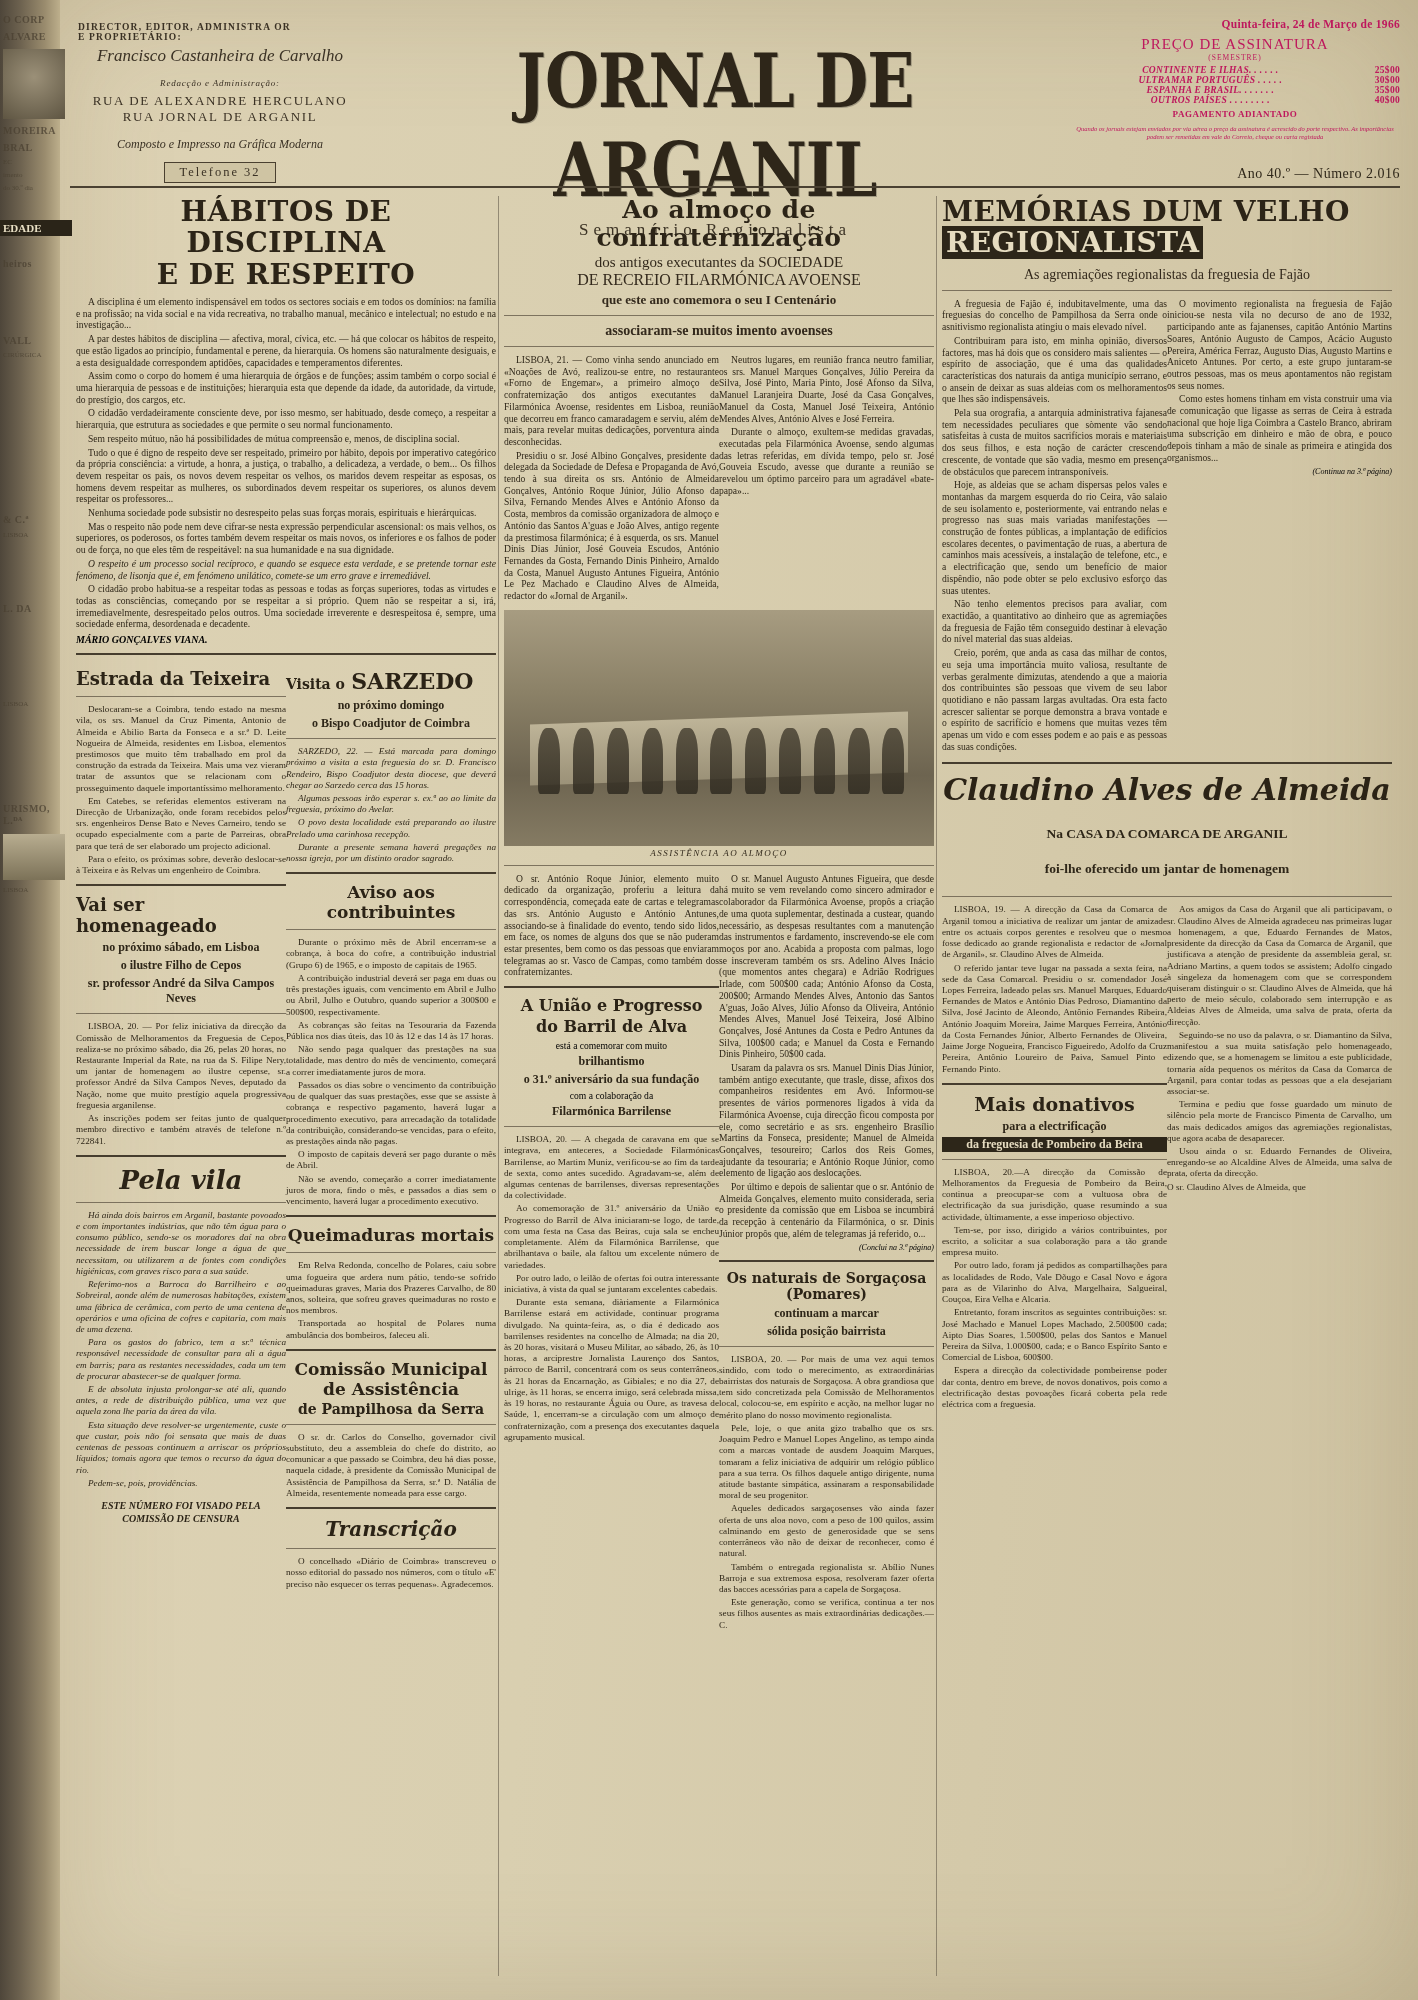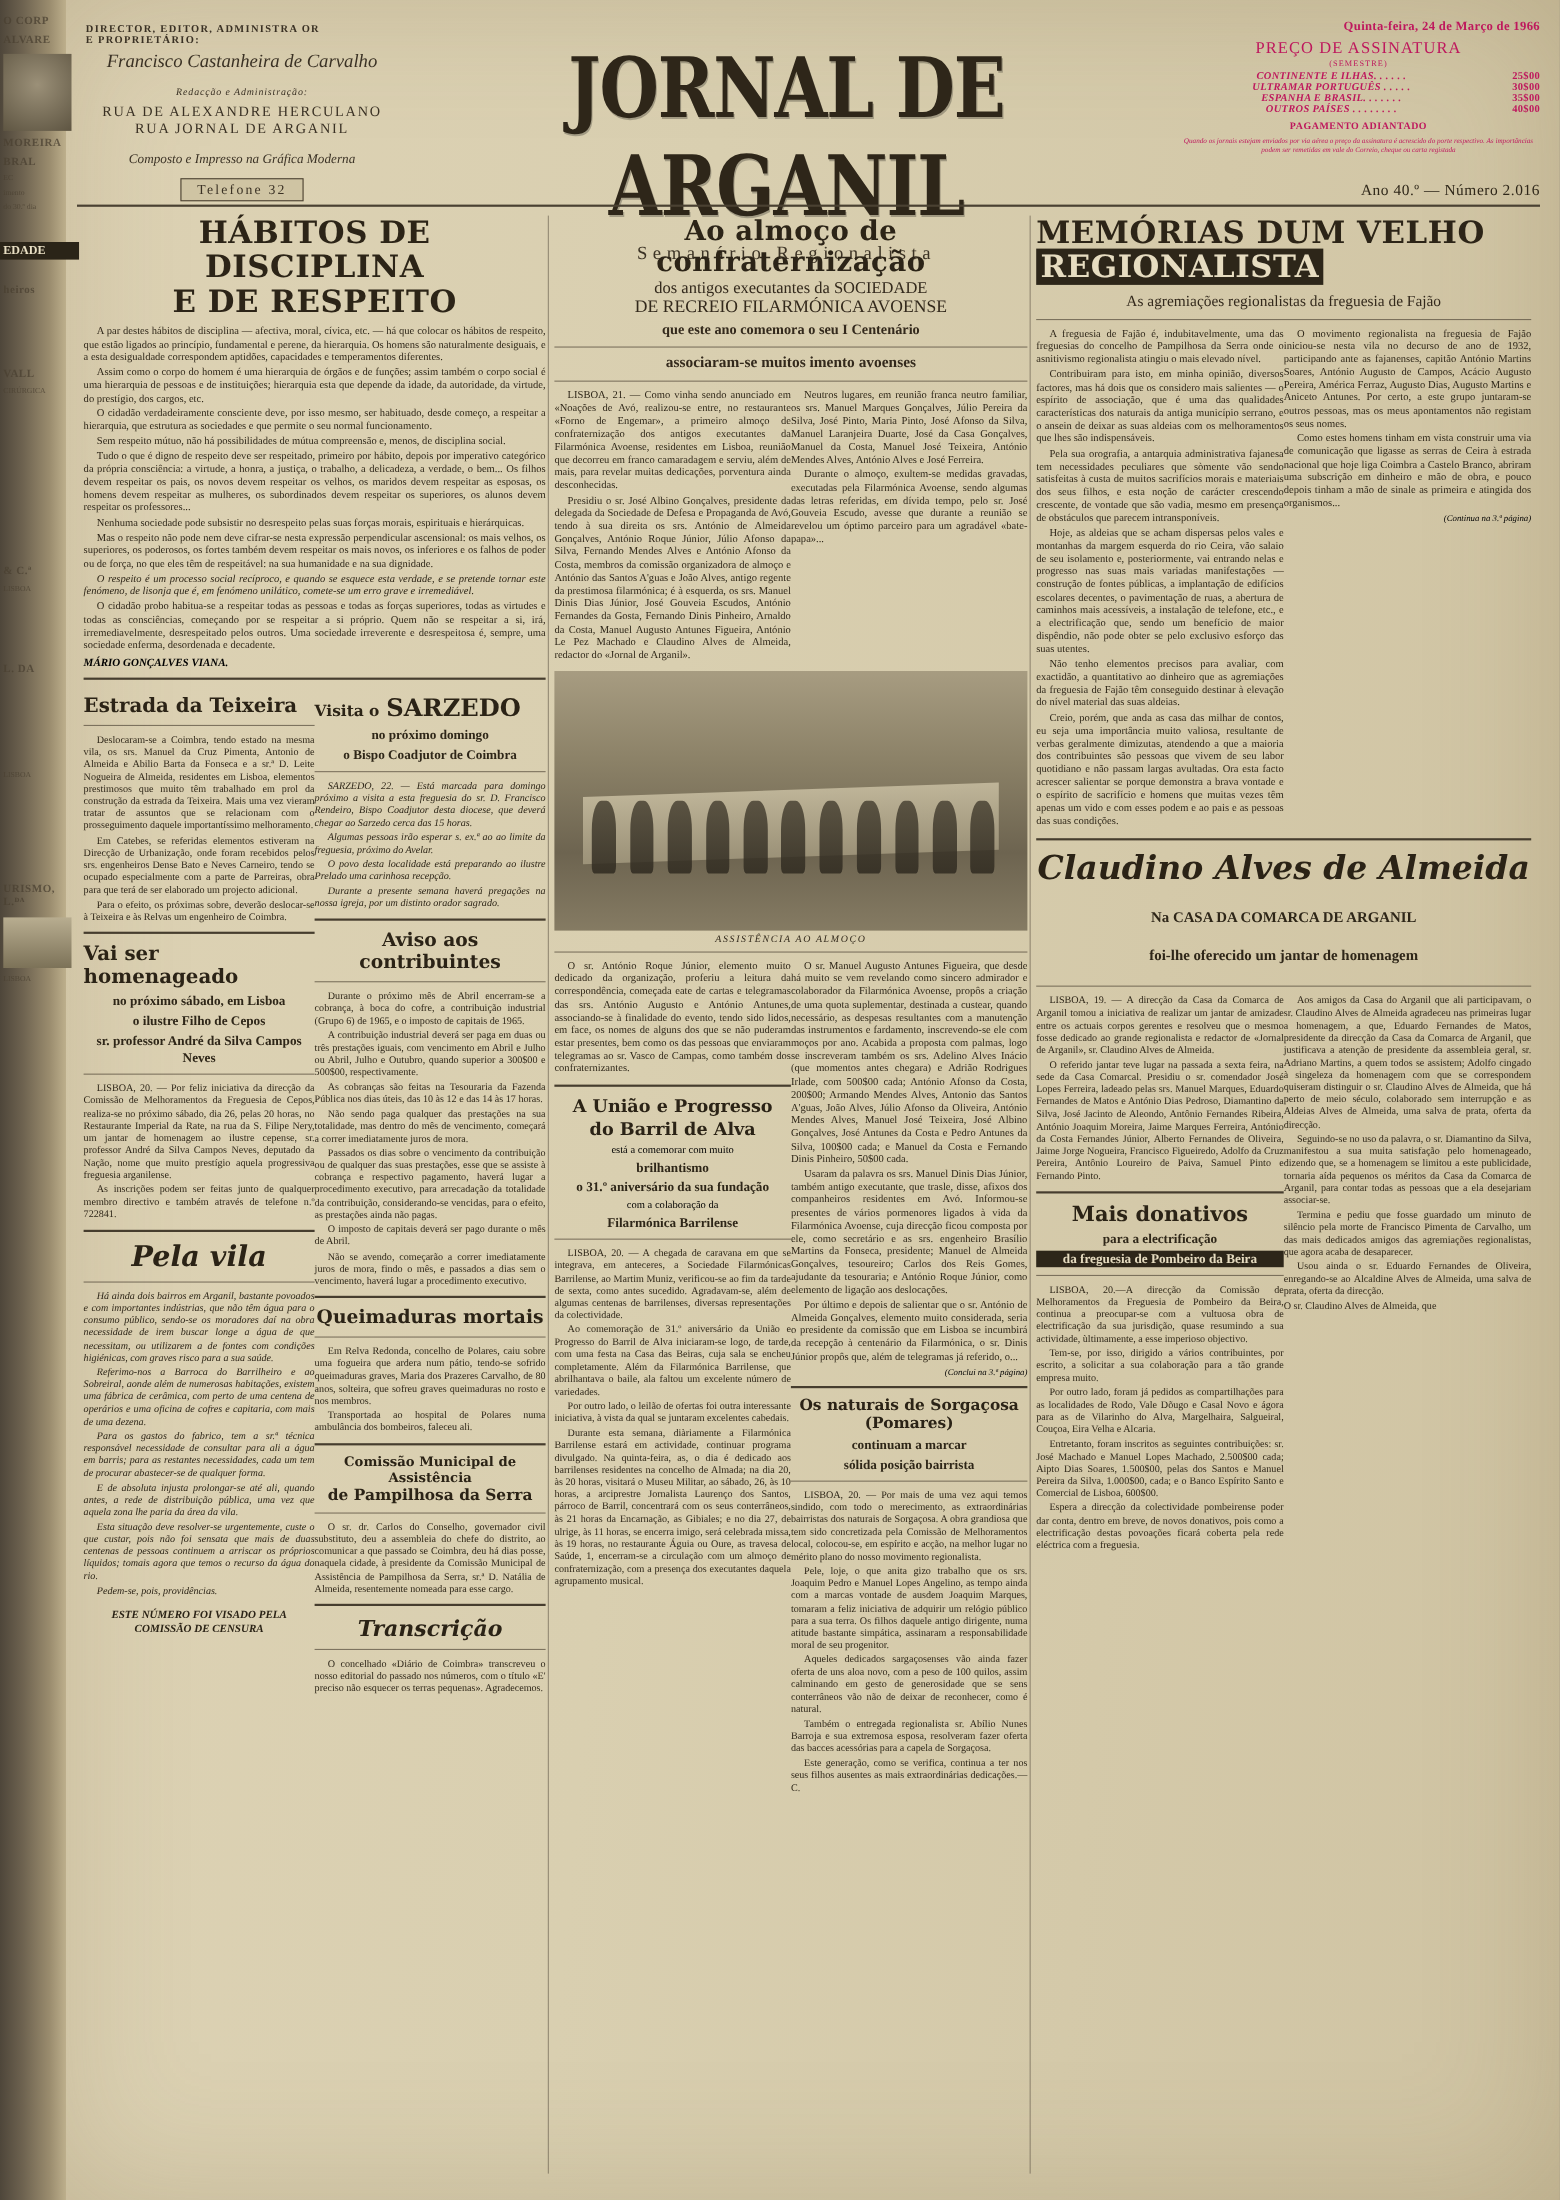--- a/index.html
+++ b/index.html
@@ -181,20 +181,21 @@
   <div class="cols">
     <div class="vr" style="left:428px;"></div>
     <div class="vr" style="left:866px;"></div>
 
     <div class="col c1">
       <h1 class="head h-main">
         <span>HÁBITOS DE DISCIPLINA</span><br>
         <span>E DE RESPEITO</span>
       </h1>
       <div style="height:6px"></div>
+      <p>A disciplina é um elemento indispensável em todos os sectores sociais e em todos os domínios: na família e na profissão; na vida social e na vida recreativa, no trabalho manual, mecânico e intelectual; no estudo e na investigação...</p>
       <p>A par destes hábitos de disciplina — afectiva, moral, cívica, etc. — há que colocar os hábitos de respeito, que estão ligados ao princípio, fundamental e perene, da hierarquia. Os homens são naturalmente desiguais, e a esta desigualdade correspondem aptidões, capacidades e temperamentos diferentes.</p>
       <p>Assim como o corpo do homem é uma hierarquia de órgãos e de funções; assim também o corpo social é uma hierarquia de pessoas e de instituições; hierarquia esta que depende da idade, da autoridade, da virtude, do prestígio, dos cargos, etc.</p>
       <p>O cidadão verdadeiramente consciente deve, por isso mesmo, ser habituado, desde começo, a respeitar a hierarquia, que estrutura as sociedades e que permite o seu normal funcionamento.</p>
       <p>Sem respeito mútuo, não há possibilidades de mútua compreensão e, menos, de disciplina social.</p>
       <p>Tudo o que é digno de respeito deve ser respeitado, primeiro por hábito, depois por imperativo categórico da própria consciência: a virtude, a honra, a justiça, o trabalho, a delicadeza, a verdade, o bem... Os filhos devem respeitar os pais, os novos devem respeitar os velhos, os maridos devem respeitar as esposas, os homens devem respeitar as mulheres, os subordinados devem respeitar os superiores, os alunos devem respeitar os professores...</p>
       <p>Nenhuma sociedade pode subsistir no desrespeito pelas suas forças morais, espirituais e hierárquicas.</p>
       <p>Mas o respeito não pode nem deve cifrar-se nesta expressão perpendicular ascensional: os mais velhos, os superiores, os poderosos, os fortes também devem respeitar os mais novos, os inferiores e os falhos de poder ou de força, no que eles têm de respeitável: na sua humanidade e na sua dignidade.</p>
       <p class="ital">O respeito é um processo social recíproco, e quando se esquece esta verdade, e se pretende tornar este fenómeno, de lisonja que é, em fenómeno unilático, comete-se um erro grave e irremediável.</p>
       <p>O cidadão probo habitua-se a respeitar todas as pessoas e todas as forças superiores, todas as virtudes e todas as consciências, começando por se respeitar a si próprio. Quem não se respeitar a si, irá, irremediavelmente, desrespeitado pelos outros. Uma sociedade irreverente e desrespeitosa é, sempre, uma sociedade enferma, desordenada e decadente.</p>
       <div class="sig">MÁRIO GONÇALVES VIANA.</div>
@@ -257,21 +258,21 @@
           <p class="small">O imposto de capitais deverá ser pago durante o mês de Abril.</p>
           <p class="small">Não se avendo, começarão a correr imediatamente juros de mora, findo o mês, e passados a dias sem o vencimento, haverá lugar a procedimento executivo.</p>
           <div class="hr2"></div>
 
           <div class="sect">Queimaduras mortais</div>
           <div class="hr"></div>
           <p class="small">Em Relva Redonda, concelho de Polares, caiu sobre uma fogueira que ardera num pátio, tendo-se sofrido queimaduras graves, Maria dos Prazeres Carvalho, de 80 anos, solteira, que sofreu graves queimaduras no rosto e nos membros.</p>
           <p class="small">Transportada ao hospital de Polares numa ambulância dos bombeiros, faleceu ali.</p>
           <div class="hr2"></div>
 
-          <div class="sect" style="font-size:12px">Comissão Municipal de Assistência</div>
+          <div class="sect" style="font-size:17px">Comissão Municipal de Assistência</div>
           <div class="sect" style="font-size:14px;margin-top:-2px">de Pampilhosa da Serra</div>
           <div class="hr"></div>
           <p class="small">O sr. dr. Carlos do Conselho, governador civil substituto, deu a assembleia do chefe do distrito, ao comunicar a que passado se Coimbra, deu há dias posse, naquela cidade, à presidente da Comissão Municipal de Assistência de Pampilhosa da Serra, sr.ª D. Natália de Almeida, resentemente nomeada para esse cargo.</p>
           <div class="hr2"></div>
 
           <div class="scr" style="font-size:20px">Transcrição</div>
           <div class="hr"></div>
           <p class="small">O concelhado «Diário de Coimbra» transcreveu o nosso editorial do passado nos números, com o título «E' preciso não esquecer os terras pequenas». Agradecemos.</p>
         </div>
       </div>

